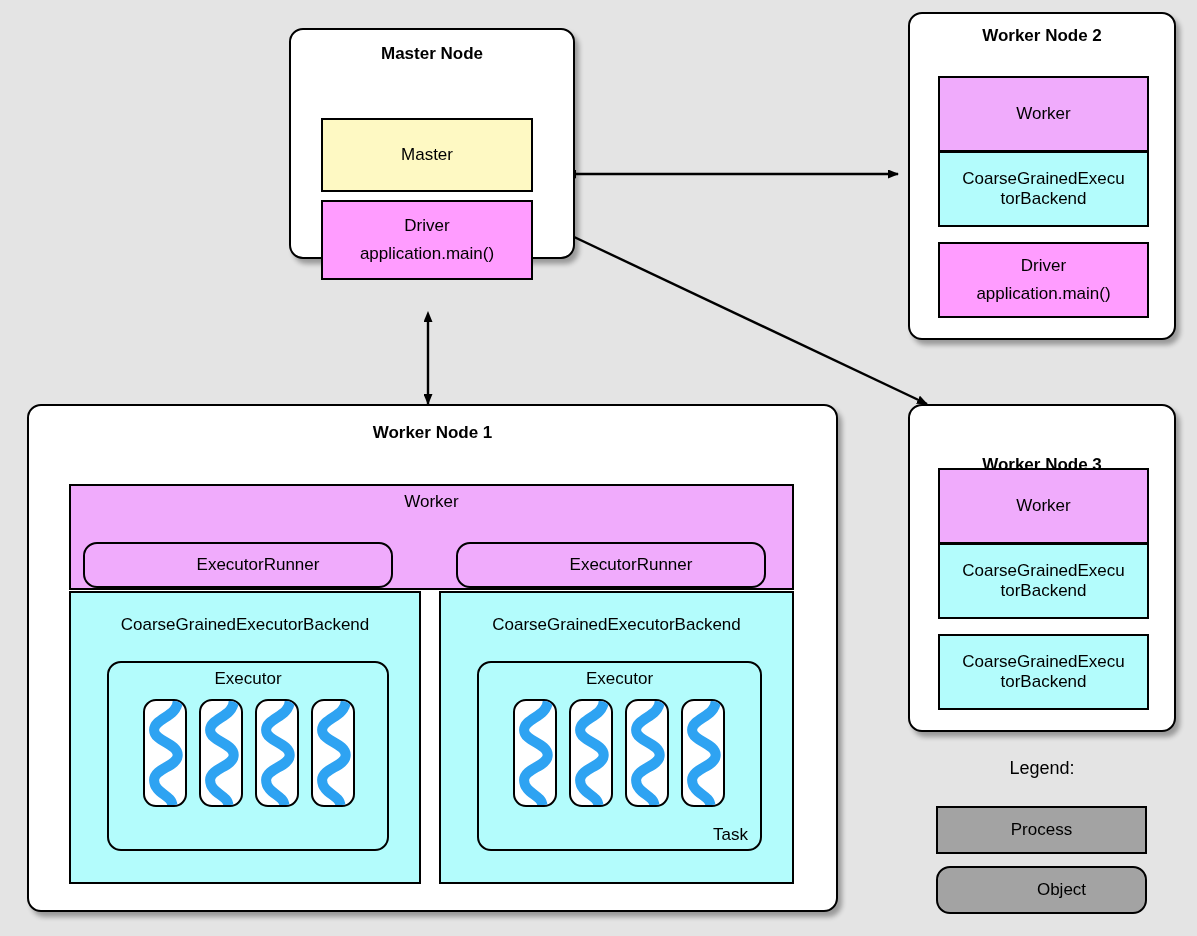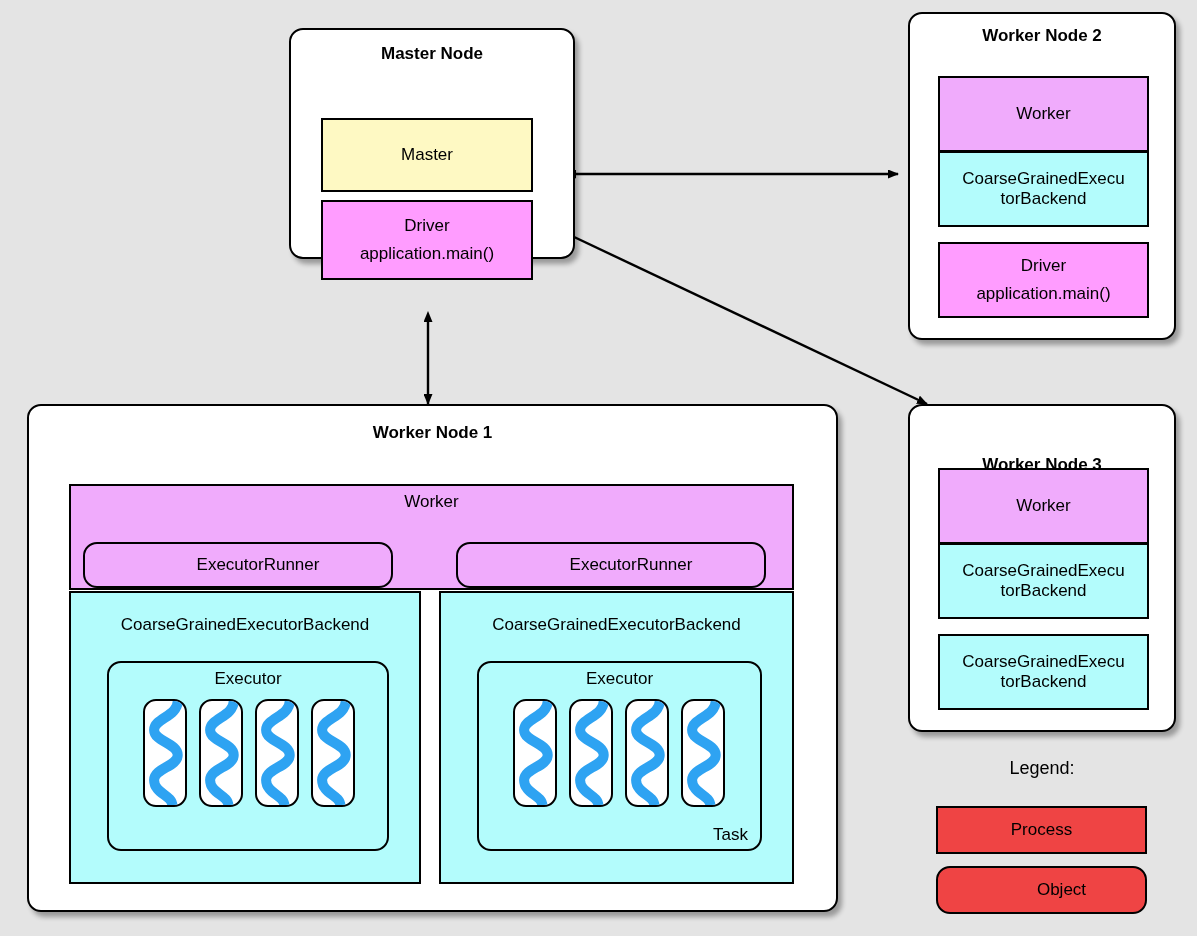--- a/index.html
+++ b/index.html
@@ -41,21 +41,21 @@
     border:2px solid #000;
     border-radius:14px;
     box-sizing:border-box;
     font-size:17px;
     padding-left:40px;
   }
   .fill-yellow{background:#fef9c3;}
   .fill-pink{background:#ff9cff;gap:8px;}
   .fill-lav{background:#f0abfc;margin-top:16px;}
   .fill-cyan{background:#b3fcfc;}
-  .fill-gray{background:#ef4444;}
+  .fill-gray{background:#a3a3a3;}
 
   .lbl-top{
     position:absolute;left:0;right:0;top:6px;
     text-align:center;font-size:17px;
   }
   .lbl-br{
     position:absolute;right:12px;bottom:4px;
     font-size:17px;
   }
   .centered{

